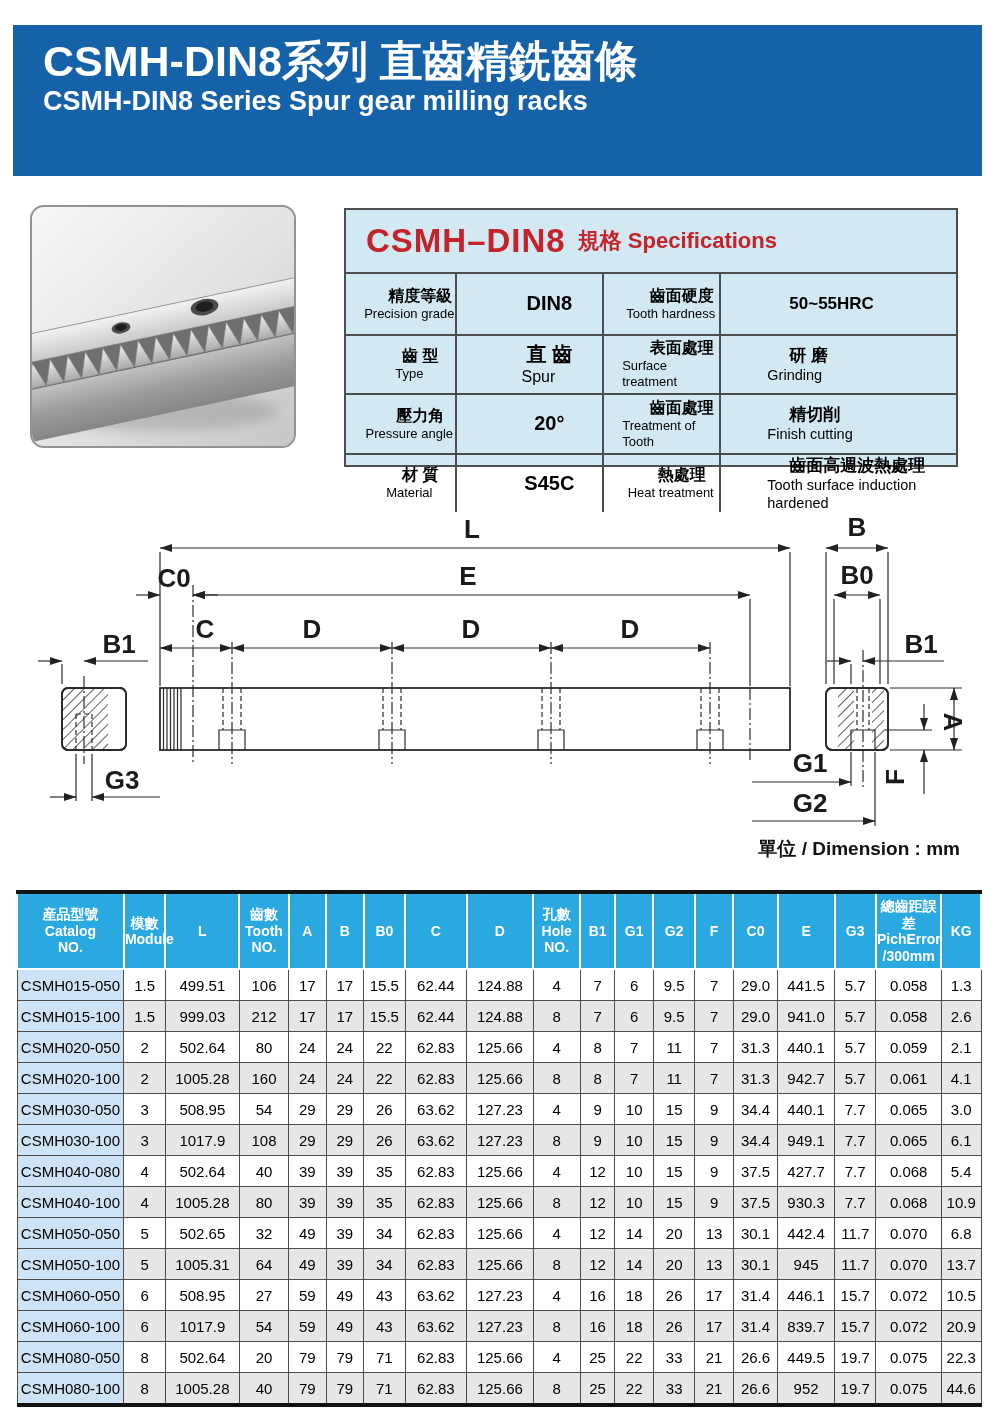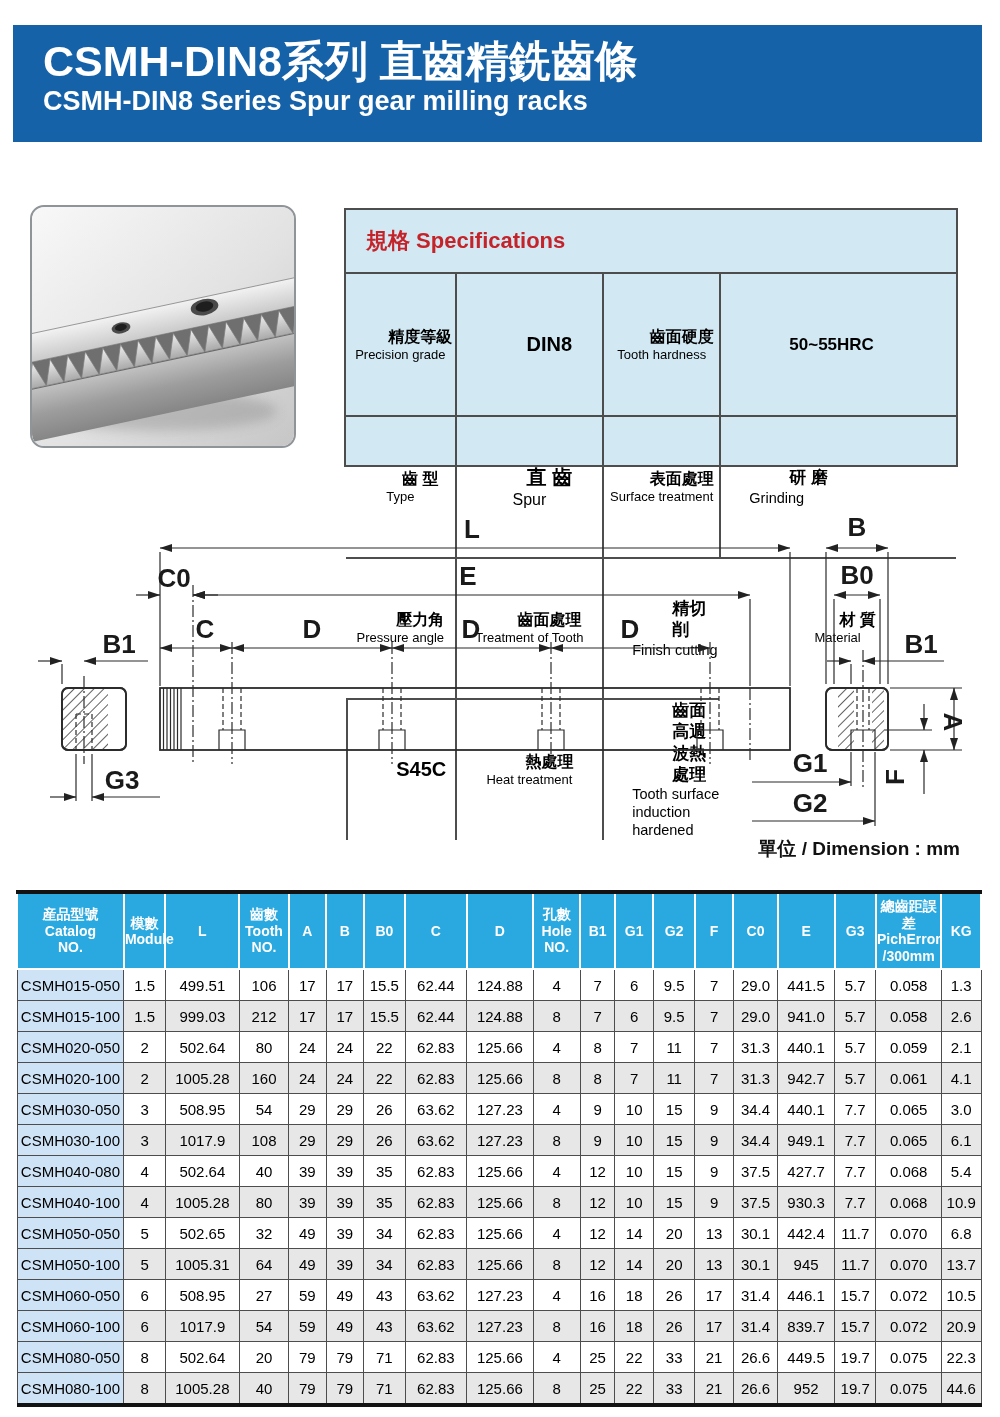--- a/index.html
+++ b/index.html
@@ -1,31 +1,31 @@
 <!DOCTYPE html>
 <html style="--banner-blue: #1562a9; --spec-bg: #d2e9f4; --spec-red: #c5232a; --table-header-blue: #2aa9e0; --catalog-col-blue: #cfe3f6; --row-alt-gray: #e7e7e7;"><head>
 <meta charset="utf-8">
 <style>
   html,body{margin:0;padding:0;background:#fff;}
   body{width:1000px;height:1417px;position:relative;font-family:"Liberation Sans",sans-serif;color:#000;}
-  .banner{position:absolute;left:13px;top:25px;width:969px;height:117px;background:var(--banner-blue,#1562a9);color:#fff;box-sizing:border-box;padding:13px 0 0 30px;overflow:hidden;}
+  .banner{position:absolute;left:13px;top:25px;width:969px;height:151px;background:var(--banner-blue,#1562a9);color:#fff;box-sizing:border-box;padding:13px 0 0 30px;overflow:hidden;}
   .banner-title{font-size:43px;font-weight:bold;line-height:1.08;letter-spacing:0px;white-space:nowrap;}
   .banner-sub{font-size:27px;font-weight:bold;line-height:1.1;margin-top:3px;white-space:nowrap;}
   .photo{position:absolute;left:30px;top:205px;width:262px;height:239px;border:2px solid #8f9499;border-radius:14px;overflow:hidden;background:#e9e9e9;}
   .photo svg{display:block;}
   .spec{position:absolute;left:344px;top:208px;width:614px;height:259px;background:var(--spec-bg,#d2e9f4);border:2px solid #4d4d4d;box-sizing:border-box;display:flex;flex-direction:column;}
   .spec-title{height:62px;flex:0 0 62px;border-bottom:2px solid #4d4d4d;display:flex;align-items:center;padding-left:20px;gap:12px;}
   .spec-model{color:var(--spec-red,#c5232a);font-size:33px;font-weight:bold;letter-spacing:1px;}
   .spec-suffix{color:var(--spec-red,#c5232a);font-size:22px;font-weight:bold;}
   .spec-grid{flex:1;display:grid;grid-template-columns:17.8% 24.2% 19.2% 38.8%;grid-auto-rows:1fr;}
   .sc{display:flex;flex-direction:column;justify-content:center;align-items:center;box-sizing:border-box;line-height:1.25;}
   .sc.bl{border-left:2px solid #4d4d4d;}
   .sc.bt{border-top:2px solid #4d4d4d;}
   .sc .zh{display:block;font-size:16px;font-weight:bold;margin-left:40px;}
-  .sc .en{display:block;font-size:13px;font-weight:normal;}
+  .sc .en{display:block;font-size:13px;font-weight:normal;margin-left:18px;}
   .sc.val .zh{font-size:20px;}
   .sc.val .en{font-size:16px;}
   .sc.val4{align-items:flex-start;padding-left:28px;}
   .sc.val4 .zh{font-size:17px;}
   .sc.val4 .en{font-size:14.5px;font-weight:normal;}
   .diagram{position:absolute;left:0;top:480px;width:1000px;height:368px;}
   .dim-label{font-size:26px;font-weight:bold;fill:#1a1a1a;}
   .unit-note{position:absolute;top:836px;left:560px;width:400px;text-align:right;font-size:19px;font-weight:bold;color:#111;}
   .data-table{position:absolute;left:16px;top:890px;width:966px;border-collapse:collapse;table-layout:fixed;border-top:4px solid #121212;border-bottom:4px solid #121212;border-left:1px solid #4d4d4d;border-right:1px solid #4d4d4d;}
   .data-table th{background:var(--table-header-blue,#2aa9e0);color:#fff;font-size:14px;font-weight:bold;border:2px solid #fff;white-space:pre-line;line-height:1.18;padding:4px 0;height:58px;vertical-align:middle;}
@@ -84,20 +84,21 @@
           <ellipse cx="96" cy="112.5" rx="6" ry="3.4" fill="#1e1e1e"></ellipse>
           <ellipse cx="182" cy="110" rx="14" ry="8" fill="#4a4a4a"></ellipse>
           <ellipse cx="182" cy="109.5" rx="9" ry="5" fill="#1e1e1e"></ellipse>
         </g>
       </g>
     </svg>
   </div>
 
   <section class="spec">
     <div class="spec-title">
+      <span class="spec-model">CSMH–DIN8</span>
       <span class="spec-suffix">規格 Specifications</span>
     </div>
     <div class="spec-grid">
       <div class="sc lab">
           <span class="zh">精度等級</span>
           <span class="en">Precision grade</span>
         </div>
       <div class="sc val bl">
           <span class="zh">DIN8</span>
           <span class="en"></span>
@@ -124,20 +125,24 @@
           <span class="en">Surface treatment</span>
         </div>
       <div class="sc val4 bl bt">
           <span class="zh">研 磨</span>
           <span class="en">Grinding</span>
         </div>
 
       <div class="sc lab bt">
           <span class="zh">壓力角</span>
           <span class="en">Pressure angle</span>
+        </div>
+      <div class="sc val bl bt">
+          <span class="zh">20°</span>
+          <span class="en"></span>
         </div>
       <div class="sc lab bl bt">
           <span class="zh">齒面處理</span>
           <span class="en">Treatment of Tooth</span>
         </div>
       <div class="sc val4 bl bt">
           <span class="zh">精切削</span>
           <span class="en">Finish cutting</span>
         </div>
 

